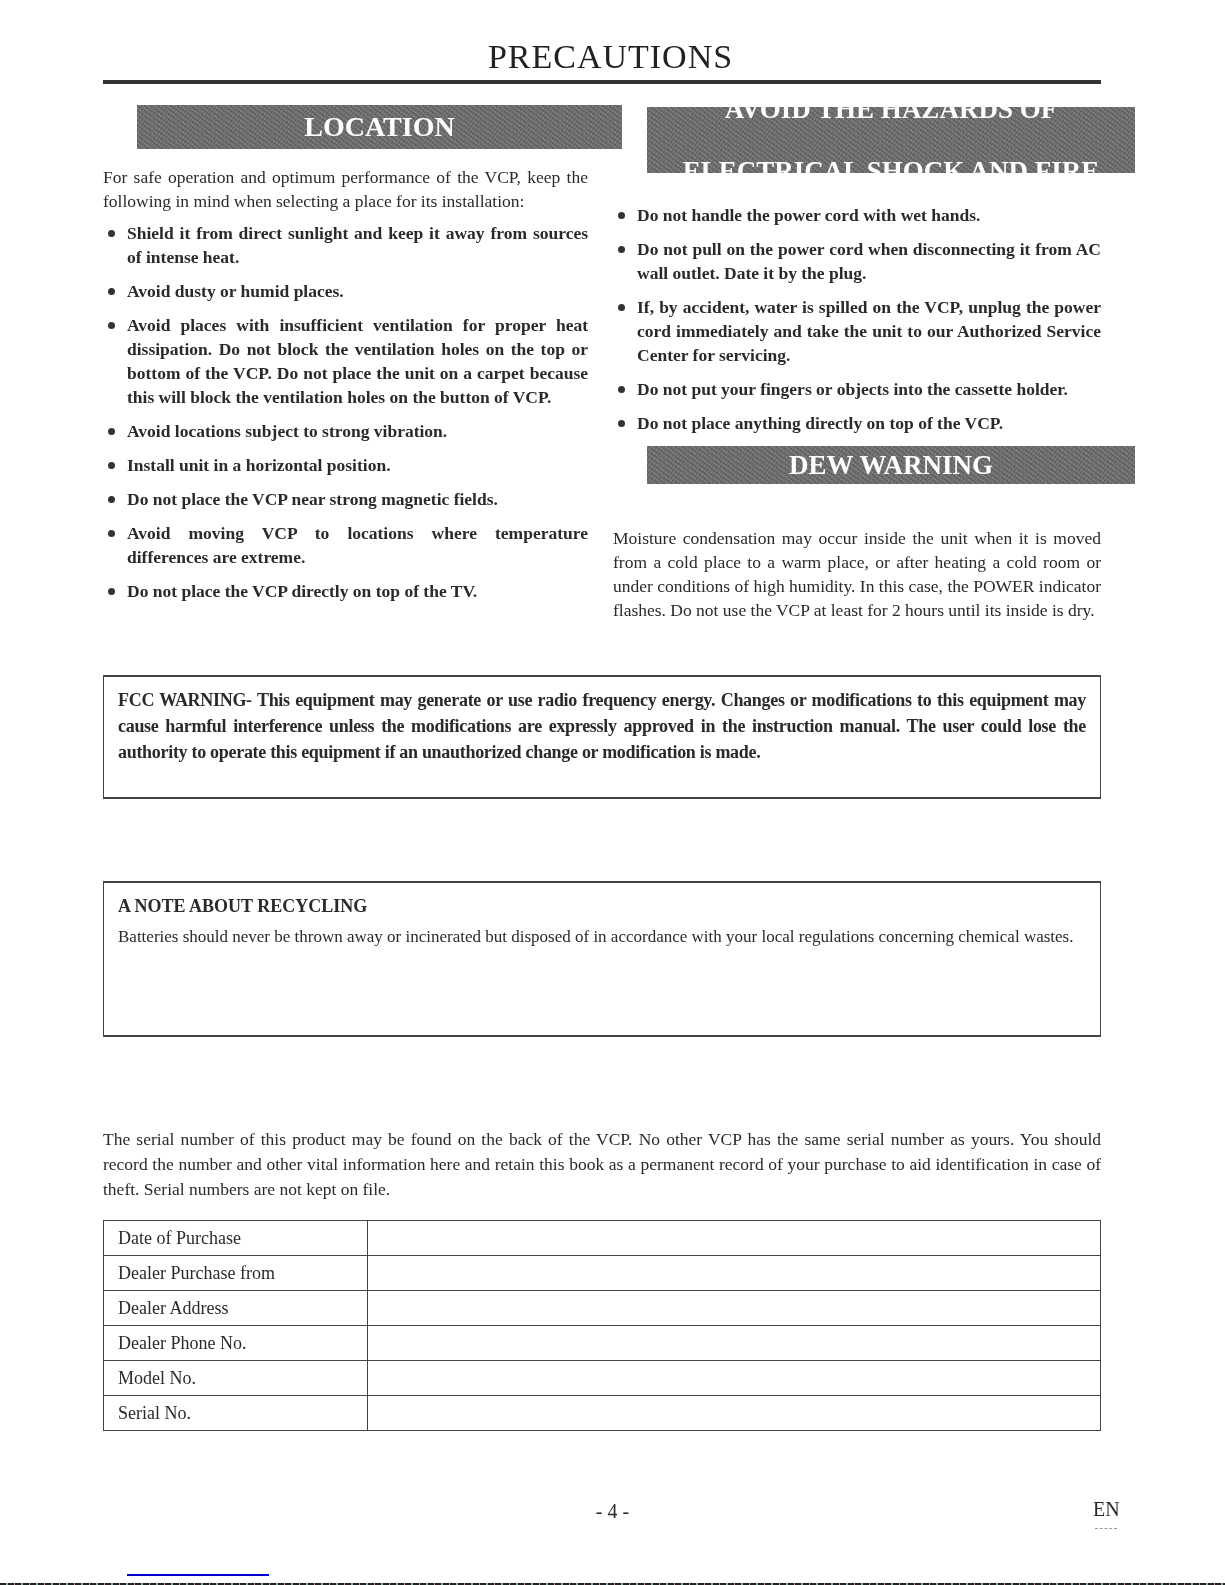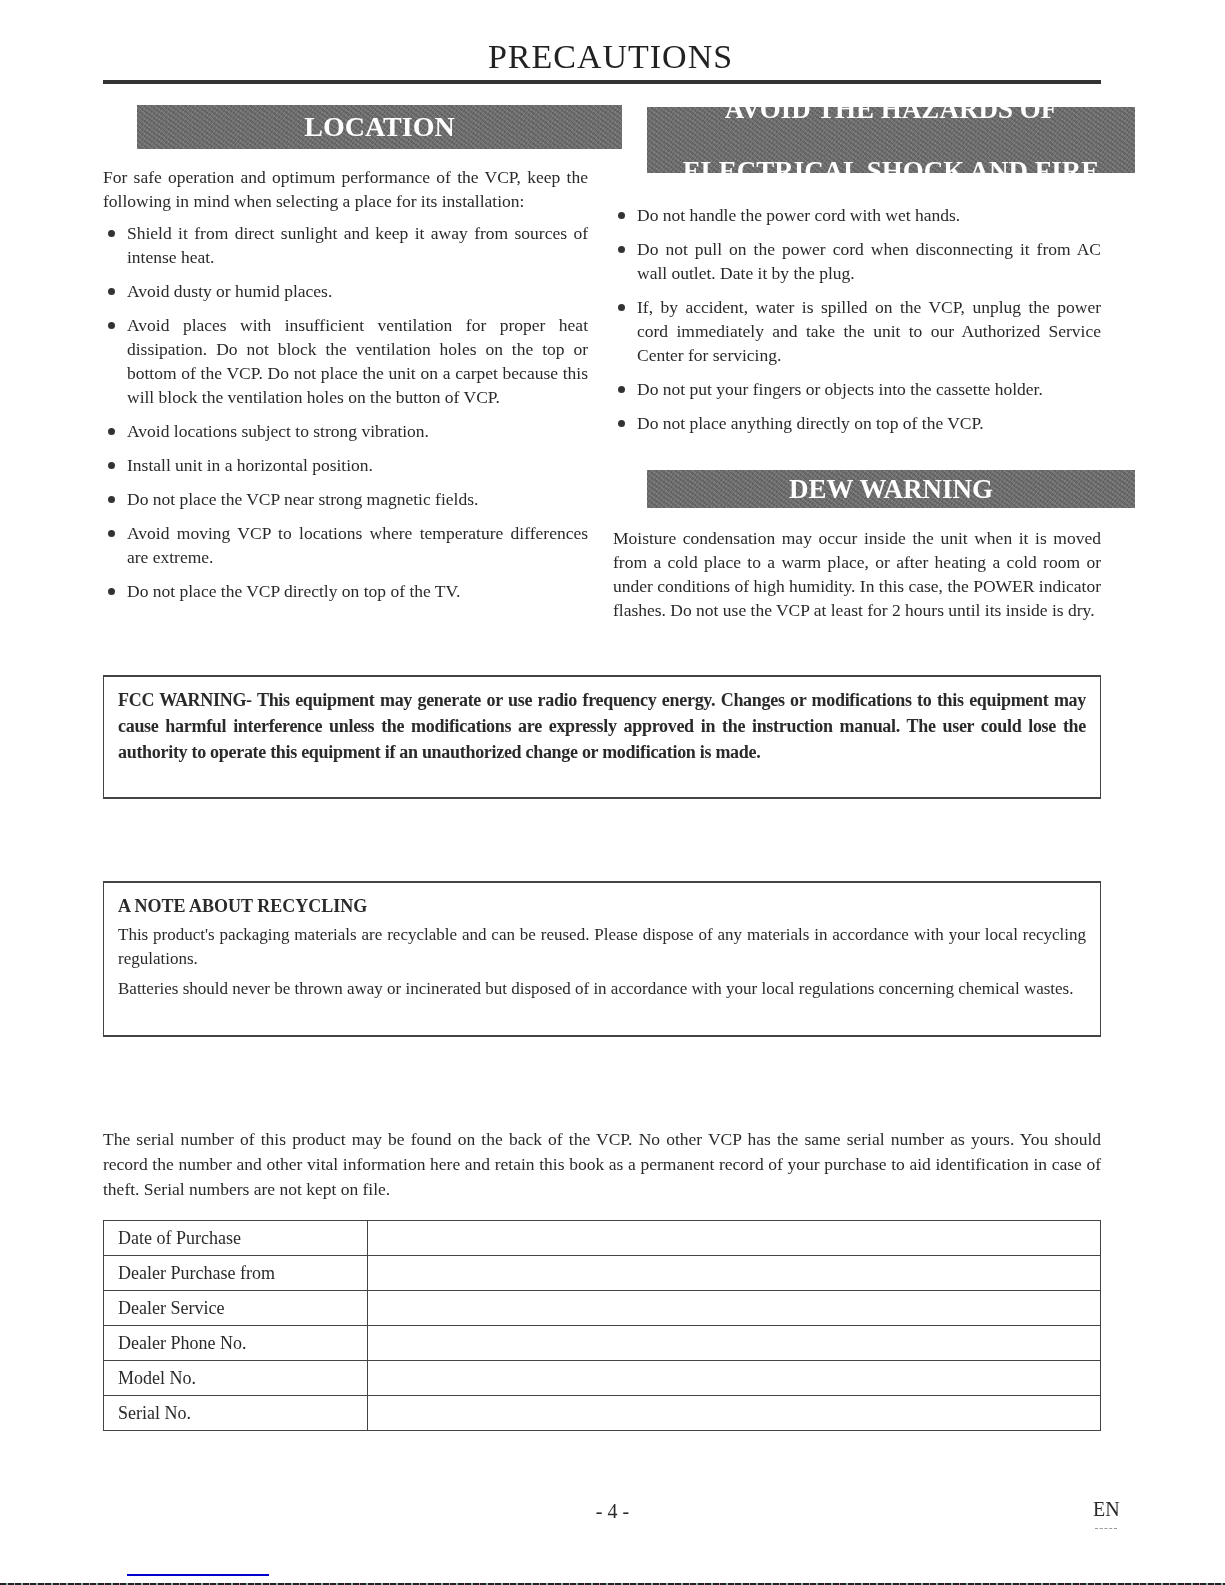--- a/index.html
+++ b/index.html
@@ -25,21 +25,21 @@
     display: flex; align-items: center; justify-content: center; flex-direction: column; margin-left: 34px;
   }
   .banner span { display: block; }
   .col-left { position: absolute; left: 103px; width: 485px; top: 165px; }
   .col-right { position: absolute; left: 613px; width: 488px; top: 193px; }
   p { margin: 0; }
   .body-text { font-size: 17.5px; line-height: 24px; text-align: justify; }
   ul.bullets { list-style: none; margin: 0; padding: 0; }
   ul.bullets li {
     position: relative; padding-left: 24px; font-size: 17.5px; line-height: 24px;
-    margin-top: 10px; text-align: justify;
+    margin-top: 10px; text-align: justify; font-weight: bold;
   }
   ul.bullets li::before {
     content: ""; position: absolute; left: 5px; top: 9px; width: 7px; height: 7px;
     border-radius: 50%; background: #333;
   }
   .box {
     position: absolute; left: 103px; width: 996px; border: 1.5px solid #444;
     border-top-width: 2.5px; border-bottom-width: 2.5px;
   }
   .fcc { top: 675px; height: 120px; }
@@ -109,49 +109,48 @@
 <div class="col-right">
   <ul class="bullets">
     <li>Do not handle the power cord with wet hands.</li>
     <li>Do not pull on the power cord when disconnecting it from AC wall outlet. Date it by the plug.</li>
     <li>If, by accident, water is spilled on the VCP, unplug the power cord immediately and take the unit to our Authorized Service Center for servicing.</li>
     <li>Do not put your fingers or objects into the cassette holder.</li>
     <li>Do not place anything directly on top of the VCP.</li>
   </ul>
 </div>
 
-<div class="banner" style="left:613px; top:470px; width:488px; height:38px; font-size:27px;">
+<div class="banner" style="left:613px; top:446px; width:488px; height:38px; font-size:27px;">
   <span>DEW WARNING</span>
 </div>
 <p class="body-text" style="position:absolute; left:613px; width:488px; top:526px;">Moisture condensation may occur inside the unit when it is moved from a cold place to a warm place, or after heating a cold room or under conditions of high humidity. In this case, the POWER indicator flashes. Do not use the VCP at least for 2 hours until its inside is dry.</p>
 
 <div class="box fcc">
   <p>FCC WARNING- This equipment may generate or use radio frequency energy. Changes or modifications to this equipment may cause harmful interference unless the modifications are expressly approved in the instruction manual. The user could lose the authority to operate this equipment if an unauthorized change or modification is made.</p>
 </div>
 
 <div class="box recycle">
   <h3>A NOTE ABOUT RECYCLING</h3>
-  <p>This product's packaging materials are recyclable and can be reused. Please dispose of any materials in accordance with your local recycling regulations.</p>
   <p style="margin-top:6px;">Batteries should never be thrown away or incinerated but disposed of in accordance with your local regulations concerning chemical wastes.</p>
 </div>
 
 <p class="serial-intro">The serial number of this product may be found on the back of the VCP. No other VCP has the same serial number as yours. You should record the number and other vital information here and retain this book as a permanent record of your purchase to aid identification in case of theft. Serial numbers are not kept on file.</p>
 
 <table class="record">
   <tbody>
       <tr>
     <td class="label">Date of Purchase</td>
     <td></td>
   </tr>
   <tr>
     <td class="label">Dealer Purchase from</td>
     <td></td>
   </tr>
   <tr>
-    <td class="label">Dealer Service</td>
+    <td class="label">Dealer Address</td>
     <td></td>
   </tr>
   <tr>
     <td class="label">Dealer Phone No.</td>
     <td></td>
   </tr>
   <tr>
     <td class="label">Model No.</td>
     <td></td>
   </tr>

